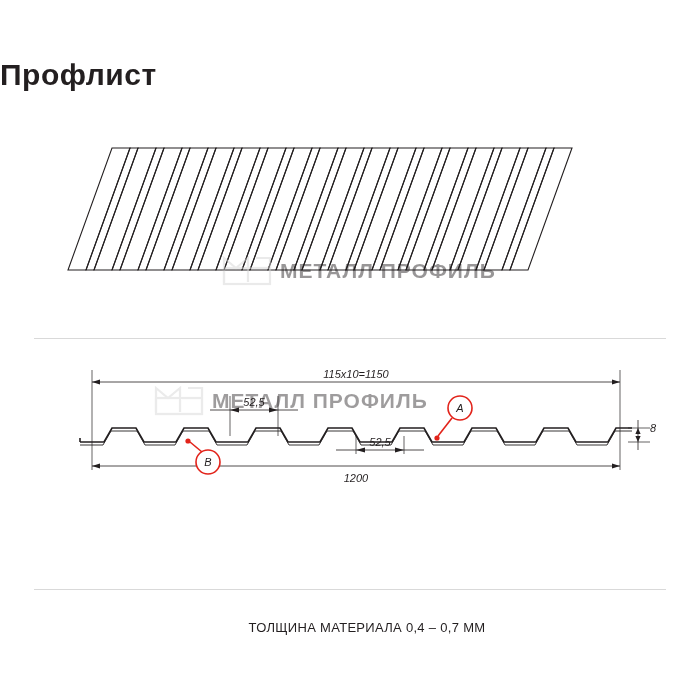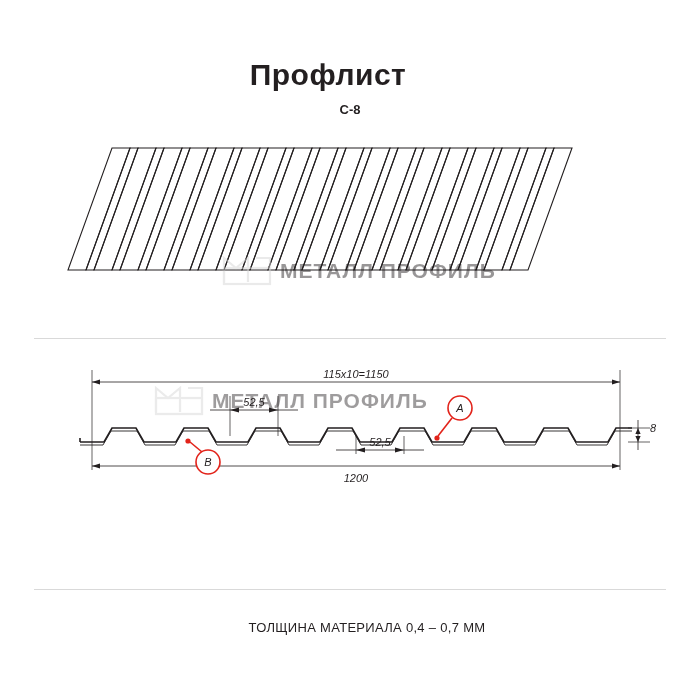--- a/index.html
+++ b/index.html
@@ -17,21 +17,20 @@
   }
   .page {
     position: absolute;
     inset: 0;
   }
   .title {
     position: absolute;
     top: 58px;
     left: 0;
     width: 656px;
-    text-align: center;
     font-size: 30px;
     font-weight: bold;
     letter-spacing: 0.5px;
     color: #231f20;
   }
   .subtitle {
     position: absolute;
     top: 102px;
     left: 0;
     width: 700px;
@@ -93,21 +92,20 @@
     font-family: "Liberation Sans", sans-serif;
     fill: #231f20;
   }
 </style>
 </head>
 <body>
 
 <div class="page">
 
   <div class="title">Профлист</div>
-  <div class="subtitle">C-8</div>
 
   <div class="divider" id="divider-top"></div>
   <div class="divider" id="divider-bottom"></div>
 
   <div class="iso-view" id="iso-view">
     <svg width="580" height="200" viewBox="0 0 580 200">
       <g fill="none" stroke="#231f20" stroke-width="1.1" stroke-linejoin="miter">
 
         <path d="M 8 140 L 52 18 L 70 18 L 26 140 Z"></path>
         <path d="M 26 140 L 70 18 L 78 18 L 34 140 Z"></path>

